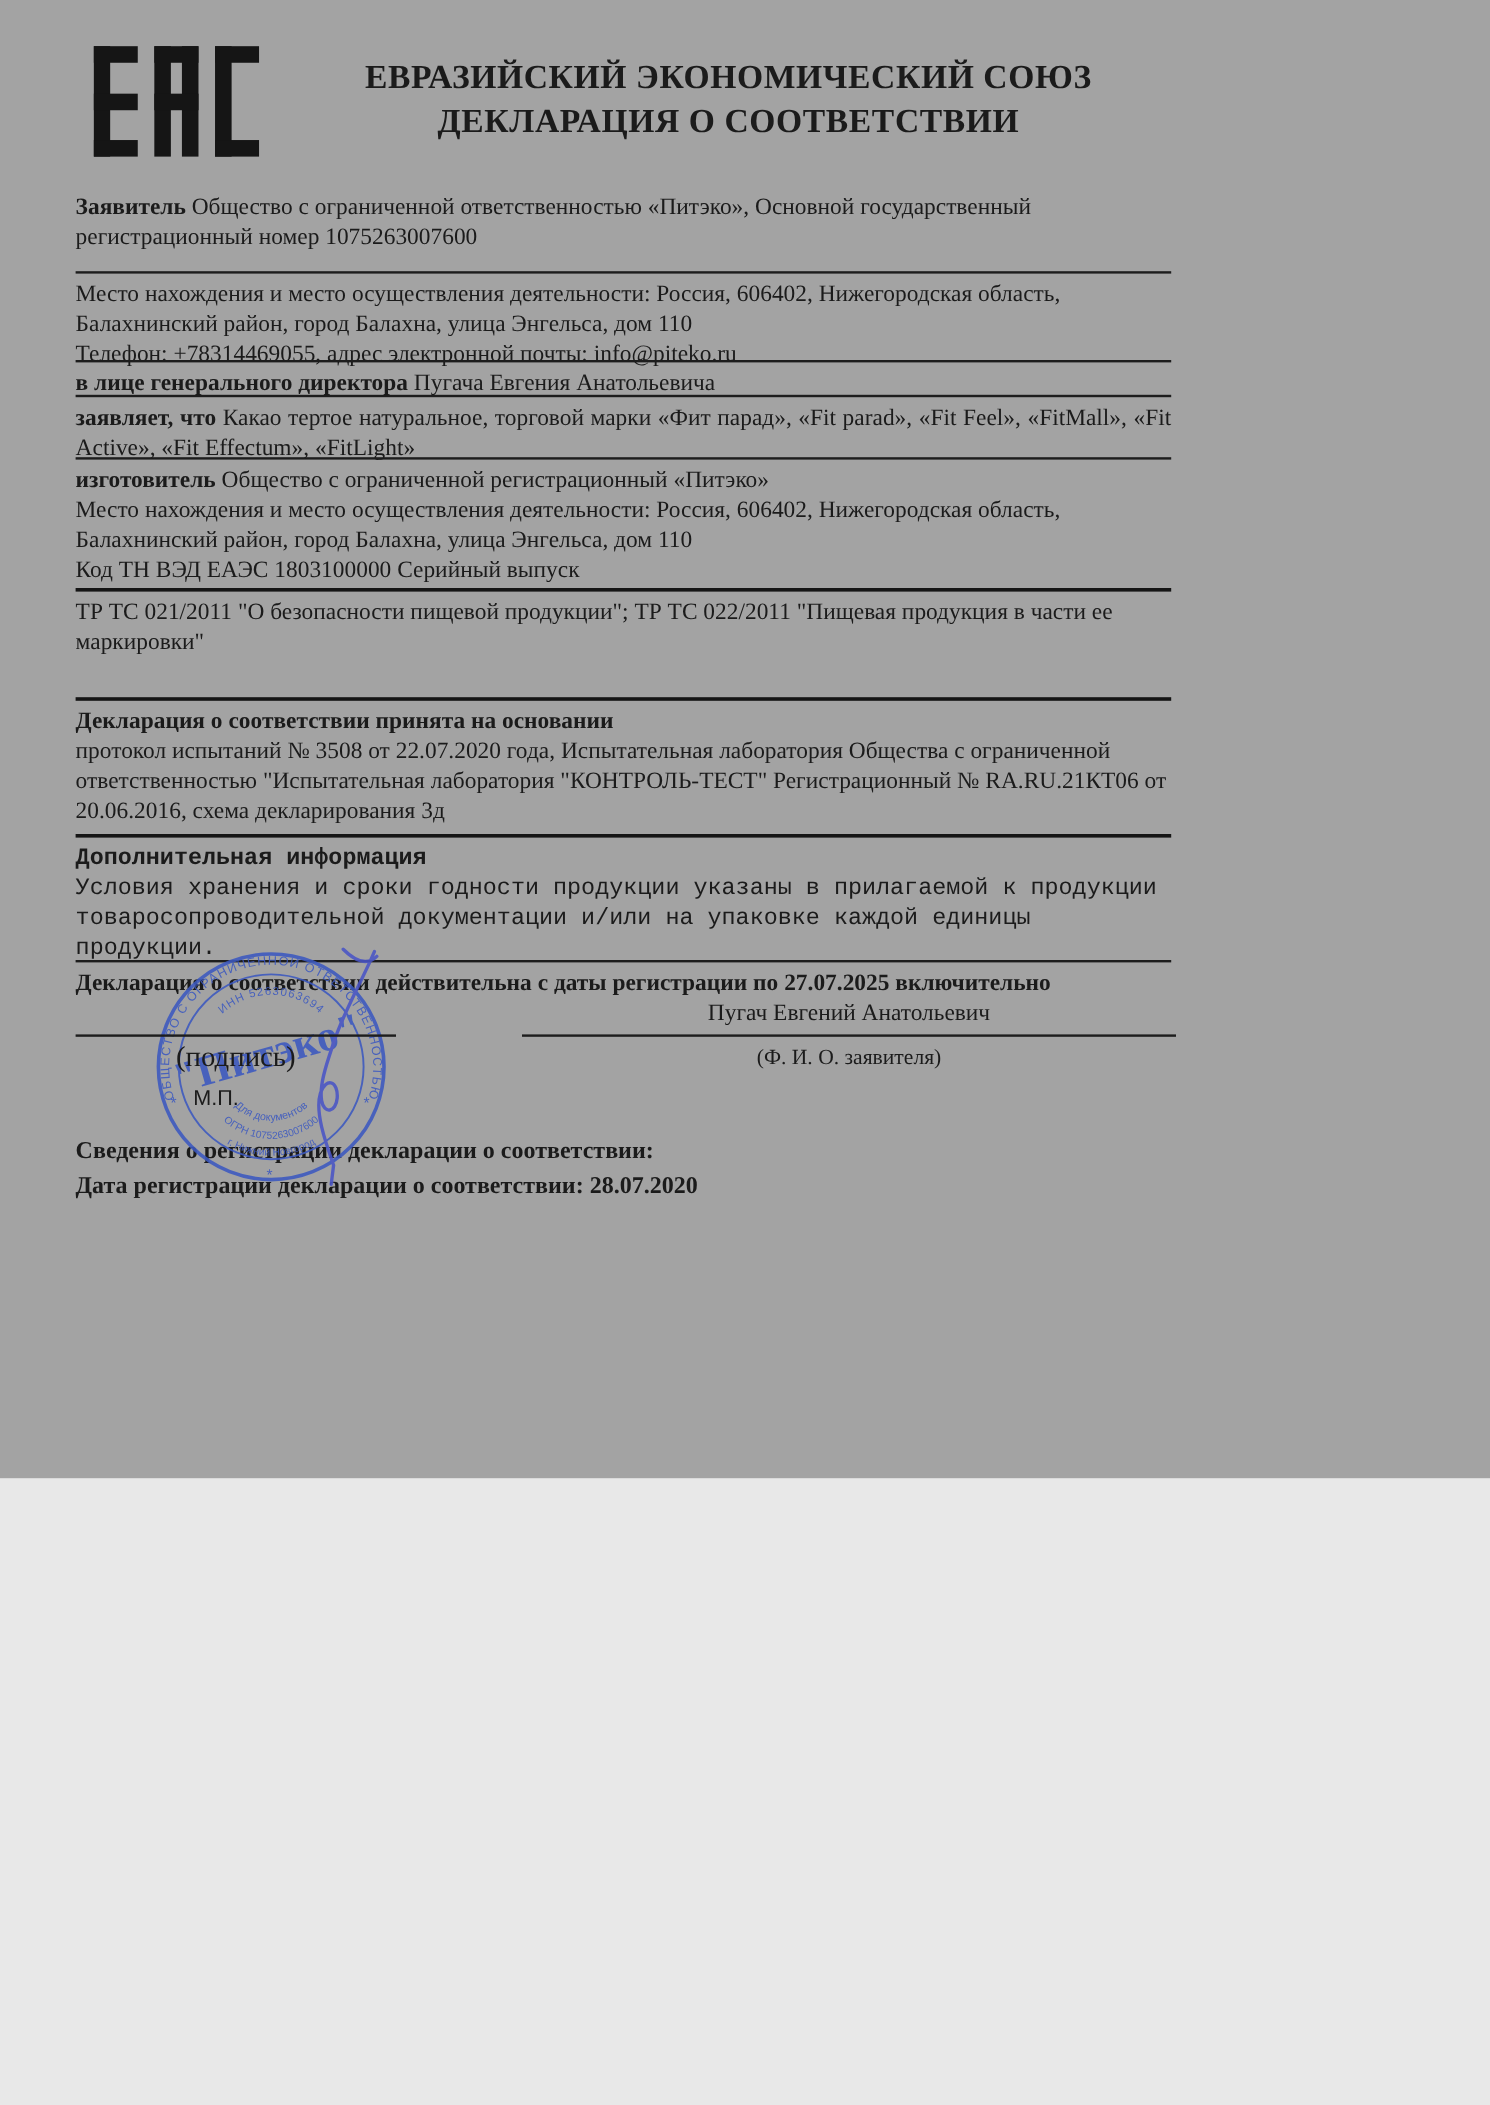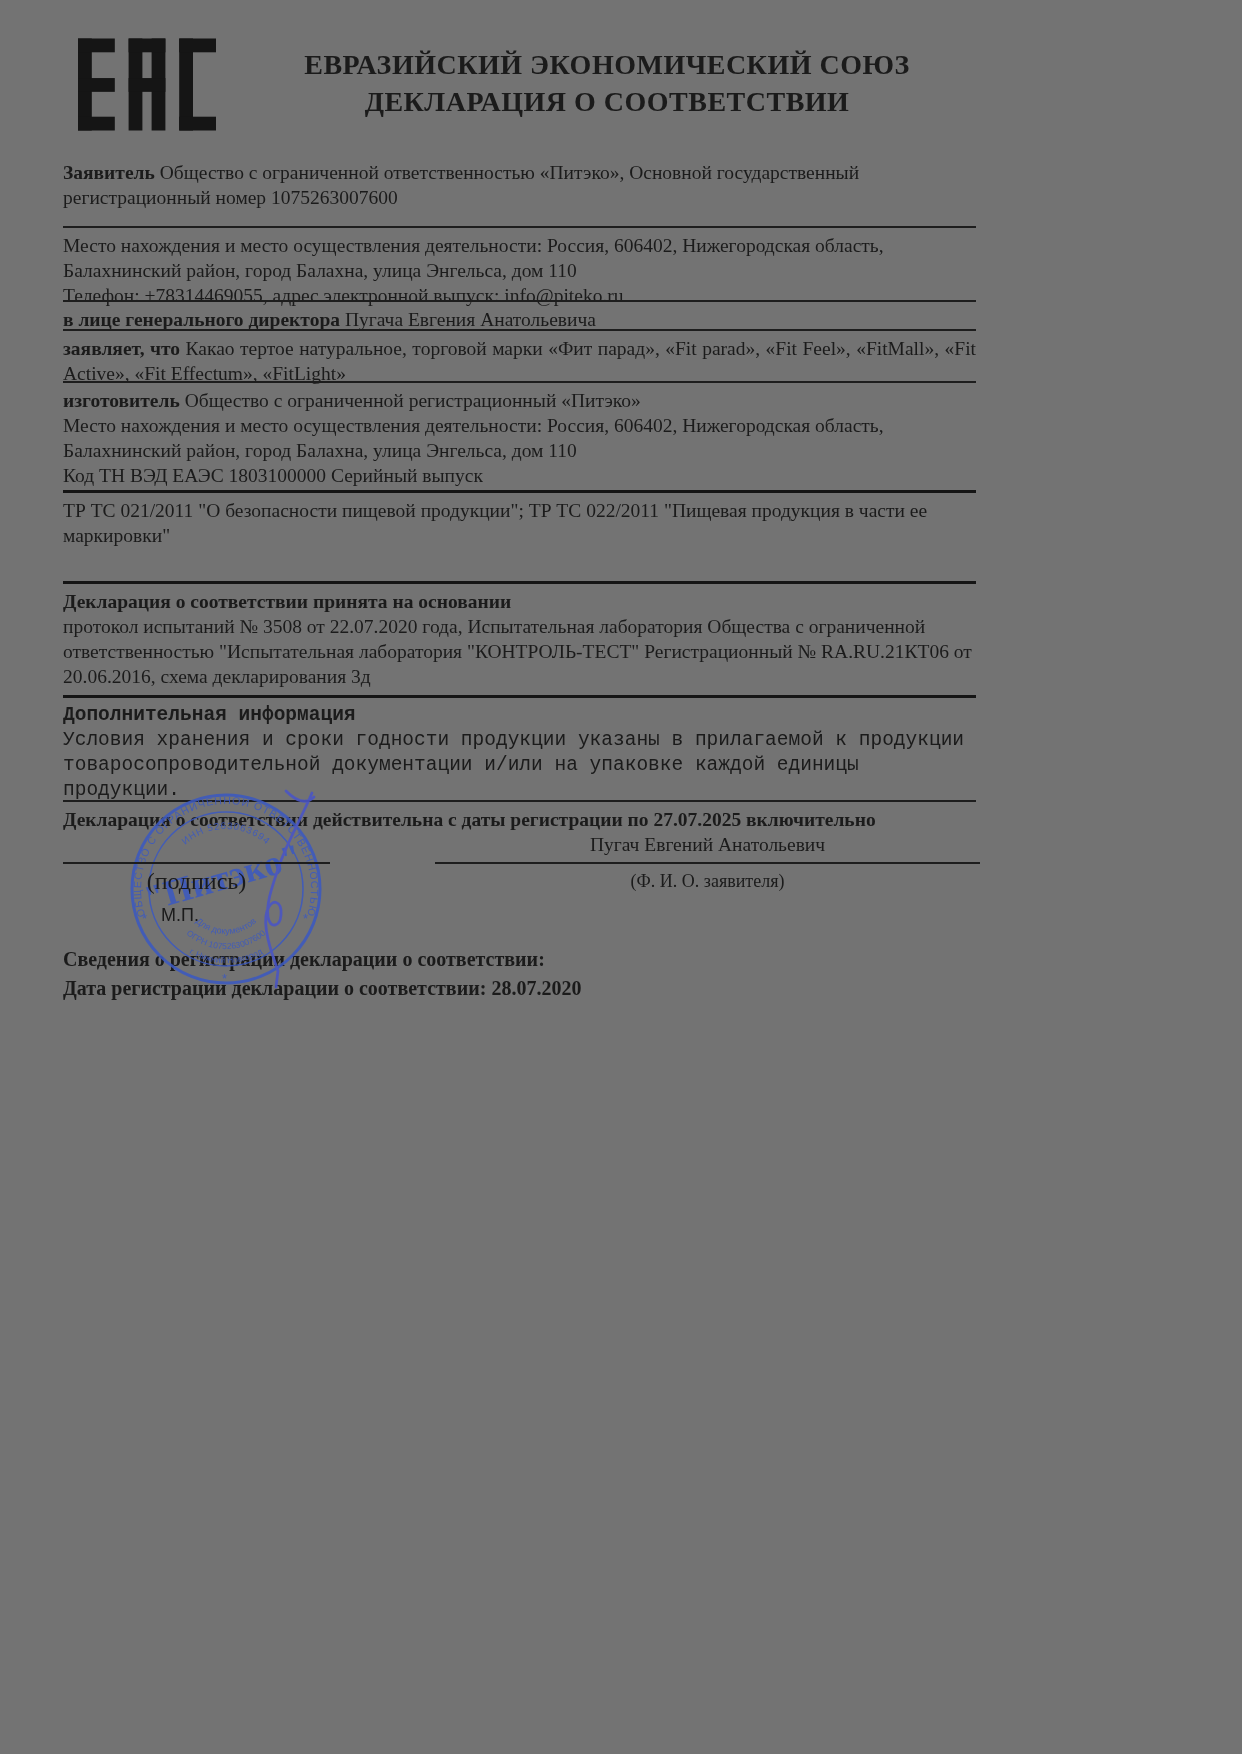--- a/index.html
+++ b/index.html
@@ -1,20 +1,20 @@
 <!DOCTYPE html>
 <html lang="ru"><head>
 <meta charset="utf-8">
 <style>
   html,body{margin:0;padding:0;background:#e8e8e8;}
   .page{
     position:relative;
-    width:1242px;height:1754px;
+    width:1242px;height:1232px;
     margin:0 auto;
-    background:#737373;
+    background:#a3a3a3;
     font-family:"Liberation Serif","DejaVu Serif",serif;
     color:#1b1b1b;
     overflow:hidden;
   }
   
   .eac-logo{position:absolute;left:78px;top:38px;width:138px;height:93px;}
   .titles{position:absolute;left:217px;top:46px;width:780px;text-align:center;}
   .titles .t1,.titles .t2{
     font-size:28px;font-weight:bold;letter-spacing:.5px;line-height:37px;white-space:nowrap;
   }
@@ -75,21 +75,21 @@
   </div>
 
   <div class="content">
 
     <div class="sec" style="top:155px;">
       <p><span class="lbl">Заявитель</span><span>Общество с ограниченной ответственностью «Питэко», Основной государственный регистрационный номер 1075263007600</span></p>
     </div>
 
     <div class="sec rule" style="top:205px;">
       <p>Место нахождения и место осуществления деятельности: Россия, 606402, Нижегородская область, Балахнинский район, город Балахна, улица Энгельса, дом 110</p>
-      <p>Телефон: +78314469055, адрес электронной выпуск: info@piteko.ru</p>
+      <p>Телефон: +78314469055, адрес электронной почты: info@piteko.ru</p>
     </div>
 
     <div class="sec rule" style="top:279px;">
       <p><span class="lbl">в лице генерального директора</span><span>Пугача Евгения Анатольевича</span></p>
     </div>
 
     <div class="sec rule" style="top:308px;">
       <p class="just"><span class="lbl">заявляет, что</span><span>Какао тертое натуральное, торговой марки «Фит парад», «Fit parad», «Fit Feel», «FitMall», «Fit Active», «Fit Effectum», «FitLight»</span></p>
     </div>
 

